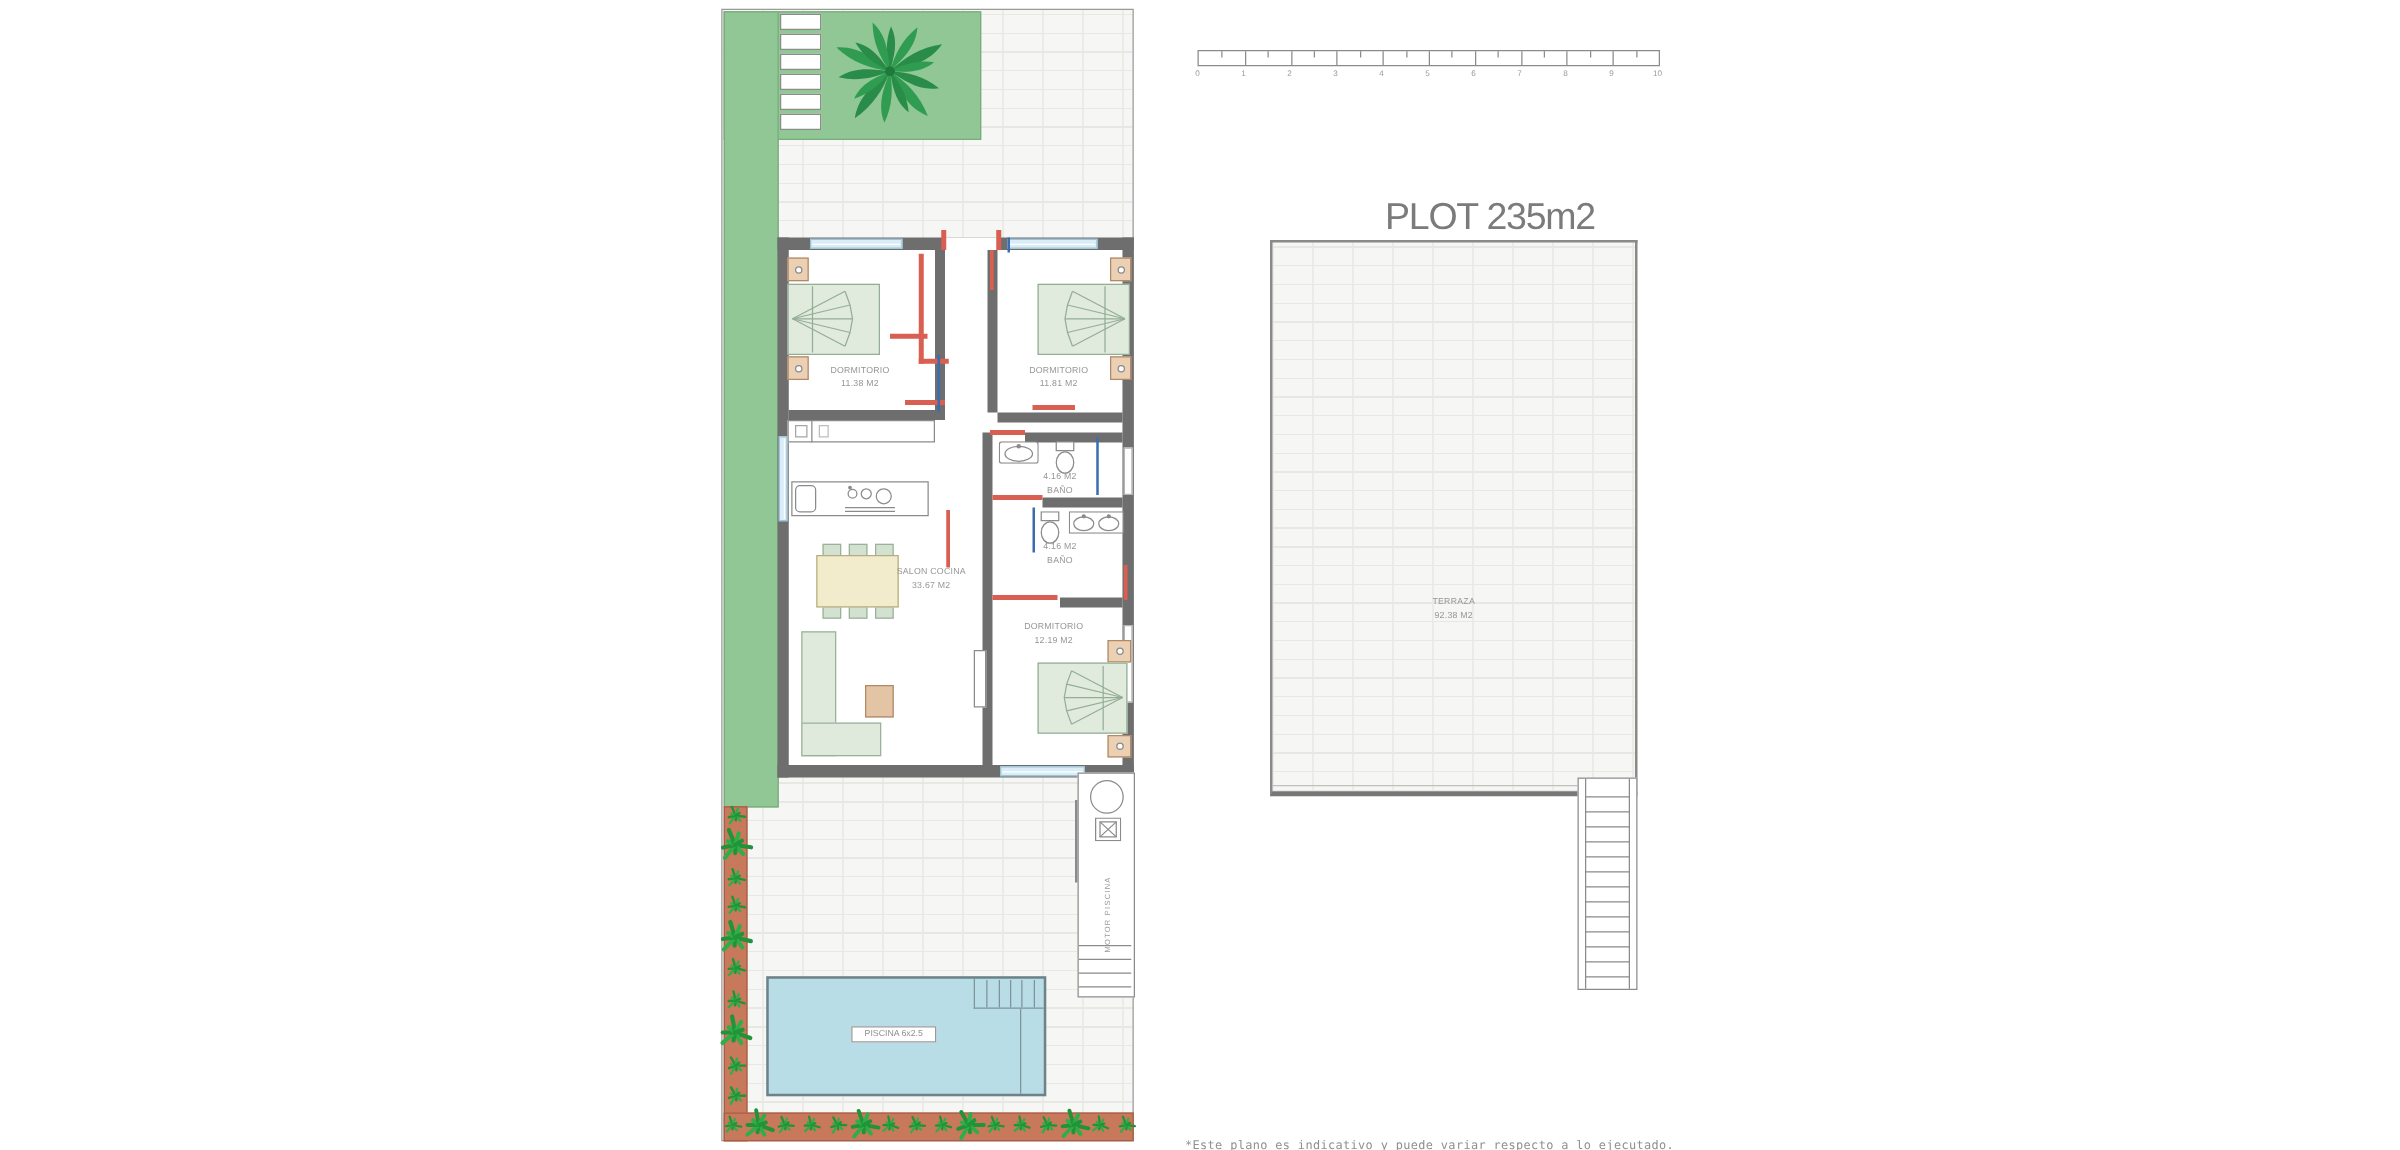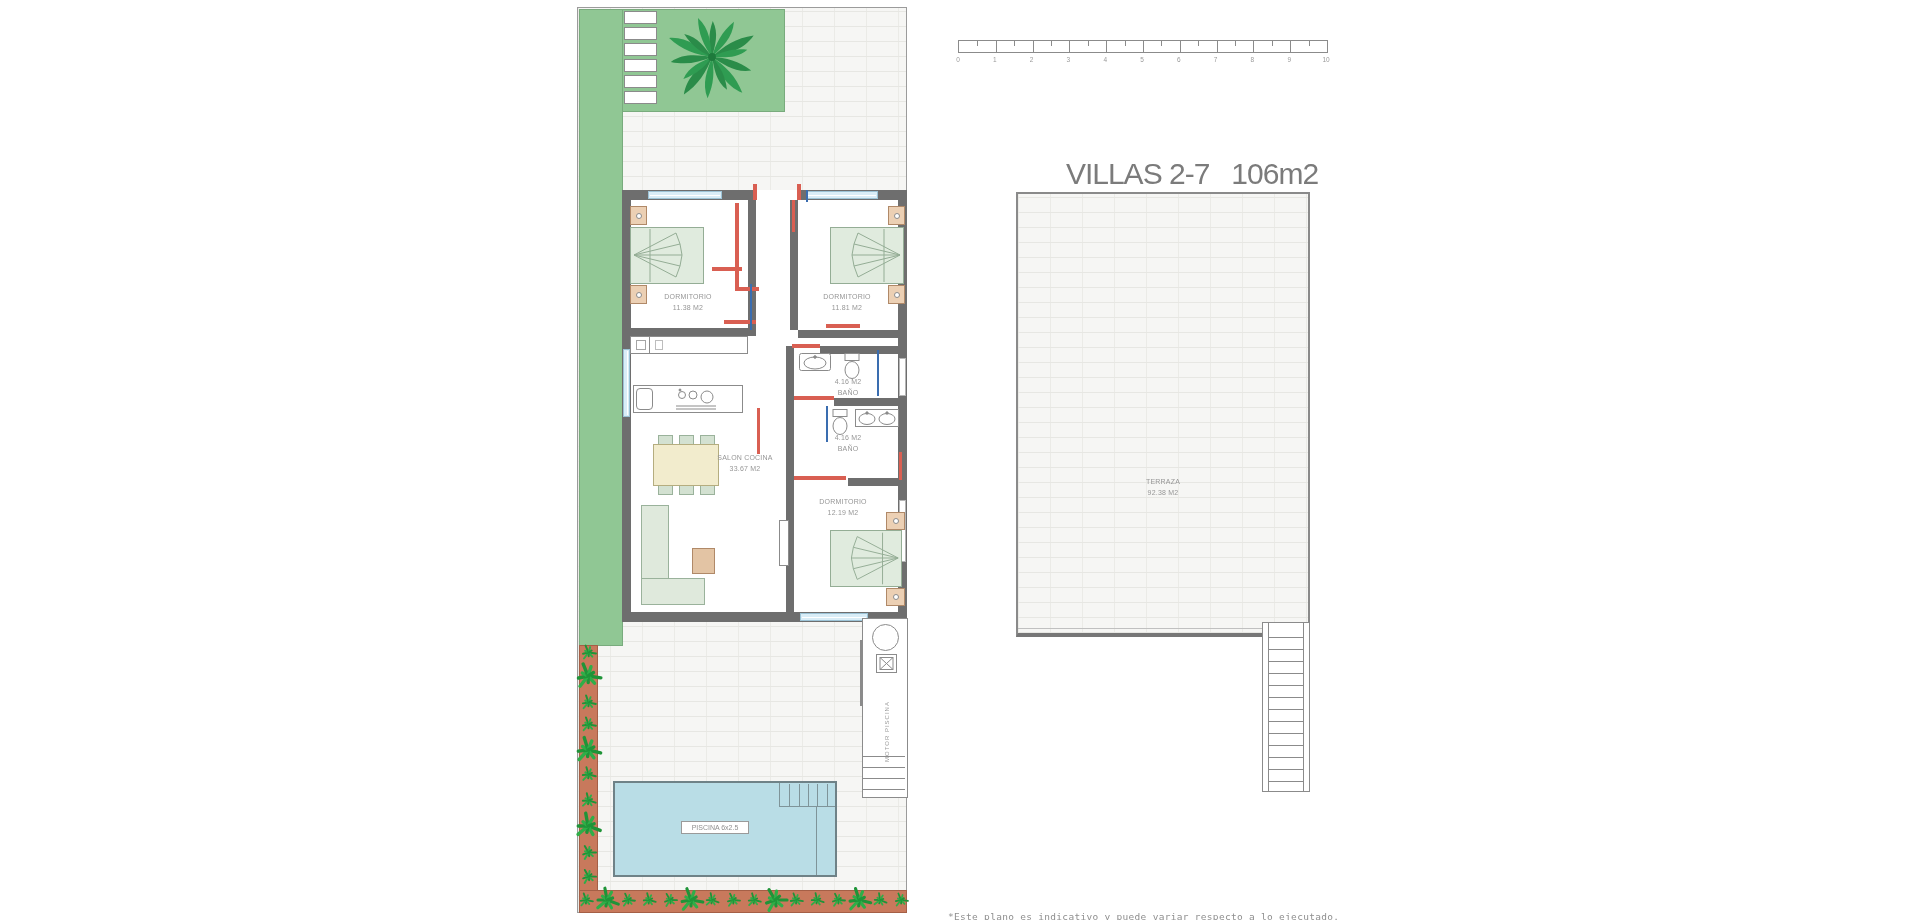--- a/index.html
+++ b/index.html
@@ -68,21 +68,20 @@
         <span class="sb-num" style="left: 184px;">5</span>
         <span class="sb-num" style="left: 220.8px;">6</span>
         <span class="sb-num" style="left: 257.6px;">7</span>
         <span class="sb-num" style="left: 294.4px;">8</span>
         <span class="sb-num" style="left: 331.2px;">9</span>
         <span class="sb-num" style="left: 368px;">10</span>
       </div>
   </div>
 
   <div class="title">
-    <div>VILLAS 2-7   106m2</div>
     <div>PLOT 235m2</div>
   </div>
 
   <div class="abs brick" style="left:577px;top:7px;width:330px;height:906px;border:1px solid #9b9b9b"></div>
 
   <div class="abs green" style="left:579px;top:9px;width:206px;height:103px"></div>
   <div class="abs green" style="left:579px;top:9px;width:44px;height:637px"></div>
   <div id="stones" class="abs" style="left:624px;top:11px;width:33px;height:96px">
       <div class="stone" style="top: 0px;"></div>
       <div class="stone" style="top: 16px;"></div>

